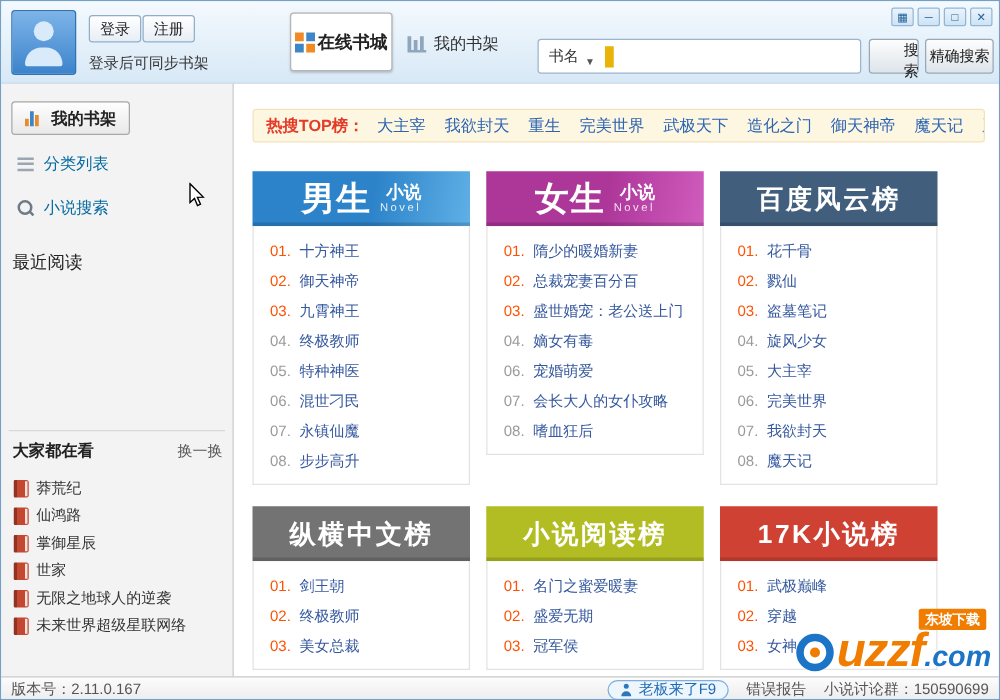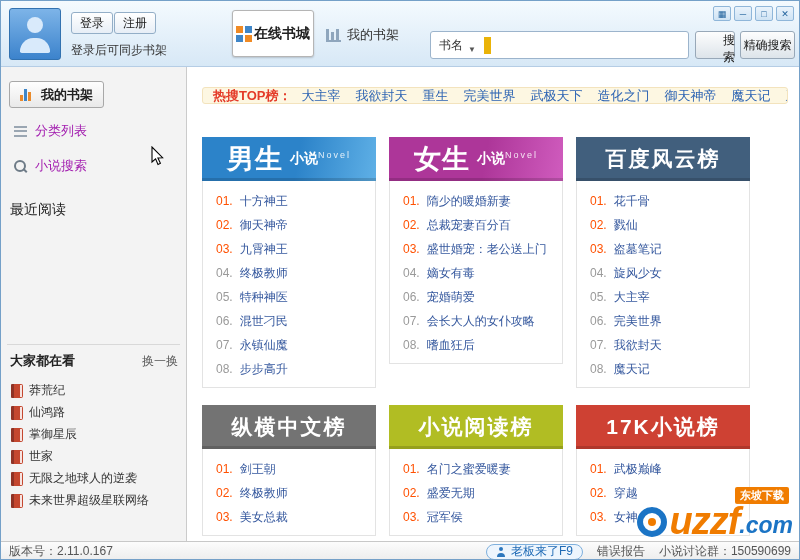--- a/index.html
+++ b/index.html
@@ -54,21 +54,21 @@
   
   .sidebar { position:absolute; left:0; top:66px; width:186px; height:474px; background:#f3f3f3;
              border-right:1px solid #cbcbcb; }
   .hot-btn { position:absolute; left:8px; top:14px; height:27px; padding:0 10px;
              display:flex; align-items:center; gap:7px; font-size:13px; font-weight:bold; color:#222;
              background:linear-gradient(#fefefe,#e9e9e9); border:1px solid #a8a8a8; border-radius:3px; cursor:pointer; }
   .chart-icon { width:14px; height:12px; display:flex; align-items:flex-end; gap:1px; }
   .chart-icon i { display:block; width:3px; }
   .chart-icon i:nth-child(1){height:6px;background:#e98a2b} .chart-icon i:nth-child(2){height:12px;background:#3f86c8} .chart-icon i:nth-child(3){height:9px;background:#e98a2b}
   .side-item { position:absolute; left:13px; display:flex; align-items:center; gap:8px;
-               font-size:13px; color:#a21caf; cursor:pointer; }
+               font-size:13px; color:#0369a1; cursor:pointer; }
   .side-cat { top:55px; } .side-search { top:90px; }
   .list-icon { width:13px; height:11px; display:flex; flex-direction:column; justify-content:space-between; }
   .list-icon i { display:block; height:2px; background:#9aa6b2; }
   .mag-icon { position:relative; width:13px; height:13px; }
   .mag-icon::before { content:''; position:absolute; left:0; top:0; width:8px; height:8px;
                border:2px solid #6e7b87; border-radius:50%; }
   .mag-icon::after { content:''; position:absolute; right:1px; bottom:0; width:2px; height:5px;
                background:#6e7b87; transform:rotate(-45deg); }
   .recent-title { position:absolute; left:9px; top:134px; font-size:14px; color:#222; }
   .divider { position:absolute; left:6px; top:277px; width:173px; border-top:1px solid #d8d8d8; }
@@ -79,32 +79,32 @@
   .book-list { position:absolute; left:10px; top:316px; width:172px; }
   .book-row { display:flex; align-items:center; gap:6px; height:15px; margin-bottom:7px; cursor:pointer; }
   .book-icon { position:relative; width:12px; height:14px; flex:none;
                background:linear-gradient(90deg,#8f3326 0 3px,#c4472f 3px);
                border-radius:1px 2px 2px 1px; }
   .book-icon::after { content:''; position:absolute; right:1px; top:1px; bottom:1px; width:2px; background:rgba(255,255,255,.85); }
   .book-title { font-size:12px; color:#333; white-space:nowrap; overflow:hidden; }
 
   
   .main { position:absolute; left:187px; top:66px; width:613px; height:474px; background:#fff; overflow:hidden; }
-  .hotbar { position:absolute; left:14px; top:20px; width:586px; height:17px;
+  .hotbar { position:absolute; left:14px; top:20px; width:586px; height:27px;
             background:#fdf7e2; border:1px solid #f3e3bd; border-radius:3px;
             display:flex; align-items:center; padding:0 10px; font-size:13px; white-space:nowrap; overflow:hidden; }
   .hot-label { color:#e43b28; font-weight:bold; margin-right:10px; flex:none; }
   .hot-link { color:#2d64b3; margin-right:15px; cursor:pointer; }
   .boards { position:absolute; left:14px; display:flex; gap:13px; }
   .row1 { top:70px; } .row2 { top:338px; }
   .board { width:174px; }
   .board-header { height:44px; color:#fff; display:flex; align-items:center; justify-content:center; gap:7px;
             box-shadow:inset 0 -3px rgba(0,0,0,.15); }
   .hdr-big { font-size:27px; font-weight:bold; letter-spacing:1px; line-height:1; }
-  .hdr-stack { display:flex; flex-direction:row; align-items:flex-start; line-height:1.1; }
+  .hdr-stack { display:flex; flex-direction:column; align-items:flex-end; line-height:1.1; }
   .hdr-small { font-size:14px; font-weight:bold; }
   .hdr-en { font-size:9px; opacity:.85; letter-spacing:2px; }
   .hdr-plain { font-size:21px; font-weight:bold; letter-spacing:2px; }
   .board-list { border:1px solid #e3e3e3; border-top:none; background:#fff; padding:8px 0 6px; }
   .board-item { height:24px; line-height:24px; padding-left:13px; font-size:12px;
             white-space:nowrap; overflow:hidden; cursor:pointer; }
   .rank { margin-right:7px; }
   .rank.top { color:#ff5102; } .rank.norm { color:#9a9a9a; }
   .b-title { color:#35589e; }
 

